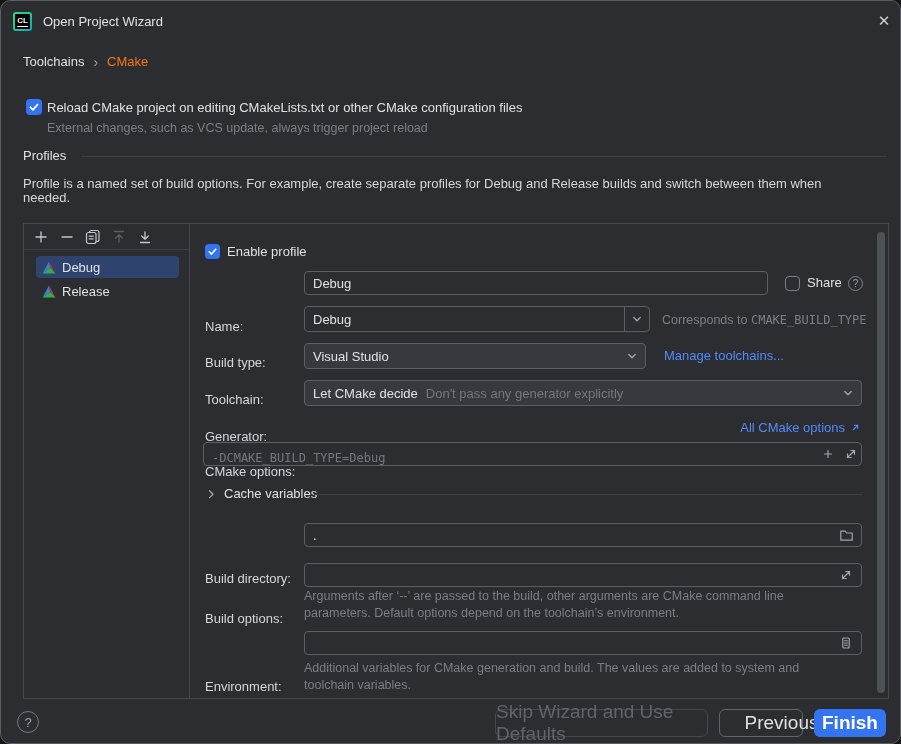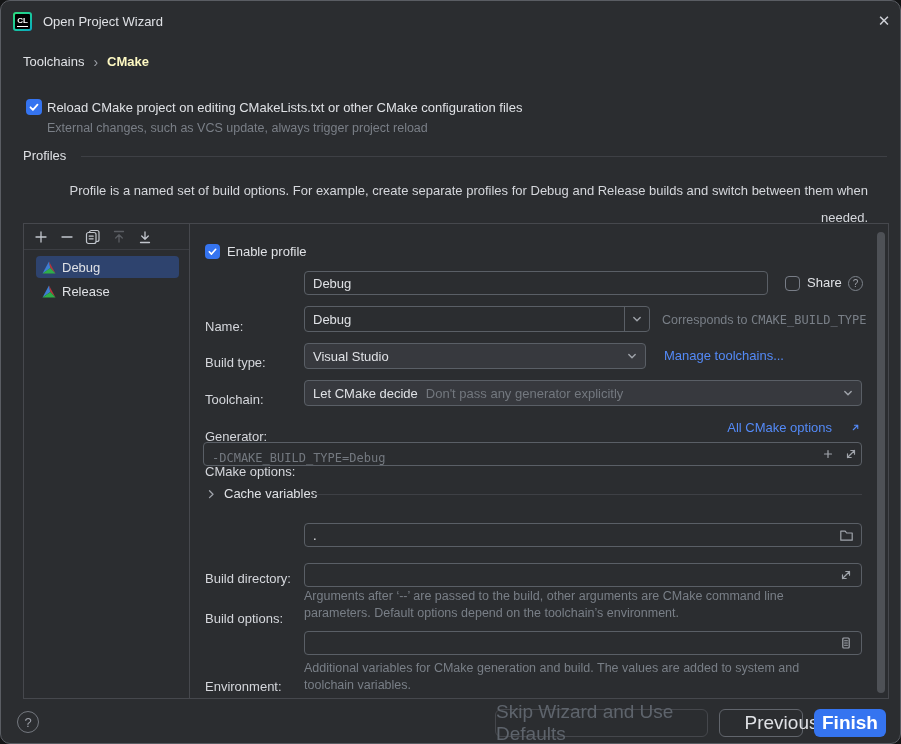--- a/index.html
+++ b/index.html
@@ -18,34 +18,34 @@
   .logo-inner { width:15px; height:15px; background:#000; border-radius:1px; position:relative;
           display:flex; align-items:center; justify-content:center; }
   .logo-text { color:#fff; font-size:8px; font-weight:bold; letter-spacing:0; line-height:1;
           border-bottom:1px solid #fff; padding-bottom:1px; }
   .win-title { left:42px; top:13px; font-size:13px; color:#dfe1e5; }
   .close-btn { left:872px; top:9px; width:22px; height:22px; display:flex; align-items:center;
           justify-content:center; color:#ced0d6; font-size:15px; cursor:pointer; }
 
   .breadcrumb { left:22px; top:53px; display:flex; align-items:center; gap:9px; }
   .bc-sep { color:#9da0a8; font-size:14px; line-height:1; }
-  .bc-last { font-weight:bold; color:#fef9c3; }
+  .bc-last { font-weight:normal; color:#f97316; }
 
   
   .cbx { width:16px; height:16px; border-radius:4px; background:#3574f0; display:flex;
          align-items:center; justify-content:center; flex:0 0 auto; }
   .cbx svg { display:block; }
   .cbx-empty { width:15px; height:15px; border-radius:4px; border:1px solid #787d87; background:transparent; }
 
   .reload-label { left:46px; top:99px; color:#dfe1e5; }
   .reload-hint { left:46px; top:120px; color:#7a7f87; font-size:12.5px; }
 
   .sec-title { left:22px; top:147px; color:#dfe1e5; }
   .sec-line { left:80px; top:155px; width:806px; height:1px; background:#3e4045; }
-  .sec-desc { left:22px; top:176px; width:845px; line-height:27px; color:#d5d7dc;text-align:right; }
+  .sec-desc { left:22px; top:176px; width:845px; line-height:14px; color:#d5d7dc; }
 
   
   .panel { left:22px; top:222px; width:866px; height:476px; border:1px solid #46484d; }
   .left-pane { position:absolute; left:0; top:0; width:166px; height:474px; border-right:1px solid #46484d; }
   .toolbar { height:26px; border-bottom:1px solid #3c3e43; display:flex; align-items:center;
              gap:10px; padding-left:9px; }
   .tb-icon { width:16px; height:16px; display:flex; align-items:center; justify-content:center; cursor:pointer; }
   .plist { padding:6px 10px 0 12px; }
   .plist-row { height:22px; display:flex; align-items:center; gap:6px; padding-left:6px;
                border-radius:4px; margin-bottom:2px; cursor:pointer; color:#dfe1e5; }
@@ -218,21 +218,21 @@
         <span class="ghost">Don't pass any generator explicitly</span>
       </div>
       <div class="combo-arrow-plain">
         <svg width="14" height="14" viewBox="0 0 14 14">
             <path d="M3.8 5.5L7 8.7l3.2-3.2" fill="none" stroke="#a0a4ab" stroke-width="1.4" stroke-linecap="round" stroke-linejoin="round"></path>
           </svg>
       </div>
     </div>
 
     <div class="abs flabel" style="left:181px; top:196px;">CMake options:</div>
-    <div class="abs link" style="top:196px; right:28px; display:flex; align-items:center; gap:19px;">
+    <div class="abs link" style="top:196px; right:28px; display:flex; align-items:center; gap:6px;">
       <span>All CMake options</span>
       <svg width="9" height="9" viewBox="0 0 10 10">
           <path d="M2.5 7.5L7.5 2.5M3.8 2.5h3.7v3.7" fill="none" stroke="#548af7" stroke-width="1.2" stroke-linecap="round" stroke-linejoin="round"></path>
         </svg>
     </div>
     <div class="abs input" style="left:179px; top:218px; width:659px; height:24px; display:flex; align-items:flex-end;">
       <span class="mono ghost">-DCMAKE_BUILD_TYPE=Debug</span>
     </div>
     <div class="field-icons" style="left:796px; top:222px;">
       <span class="icon-btn">

